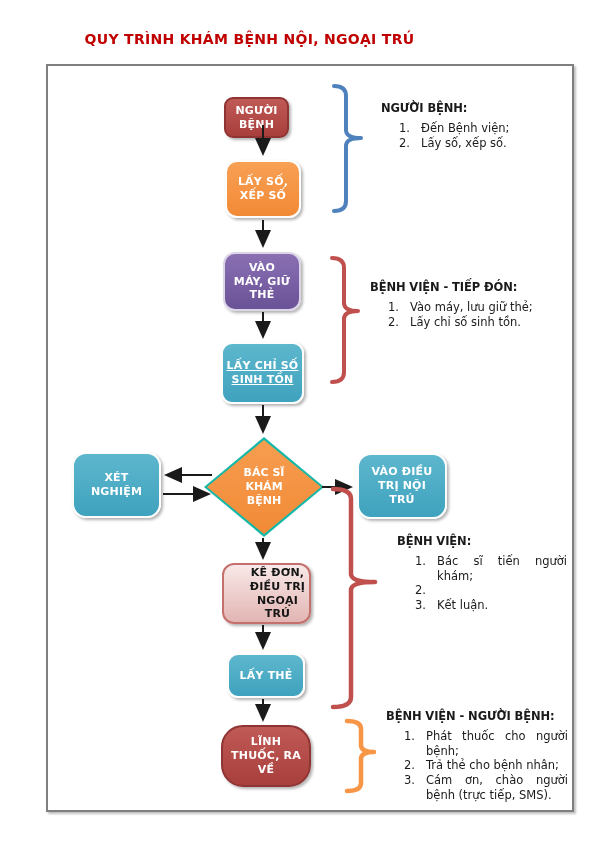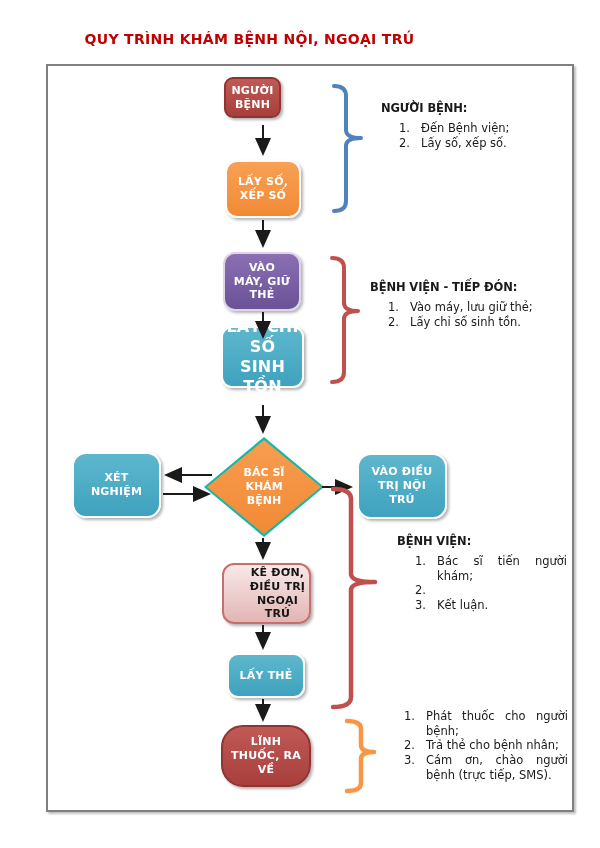--- a/index.html
+++ b/index.html
@@ -59,28 +59,28 @@
   .annot-item .txt { flex:1; }
   .annot.justify .annot-item .txt { text-align:justify; }
 </style>
 </head>
 <body>
 
 <div class="page-title">QUY TRÌNH KHÁM BỆNH NỘI, NGOẠI TRÚ</div>
 
 <div class="frame"></div>
 
-<div class="node n-red" style="left:224px;top:77px;width:57px;height:41px;">NGƯỜI
+<div class="node n-red" style="left:224px;top:97px;width:65px;height:41px;">NGƯỜI
 BỆNH</div>
 <div class="node n-orange" style="left:225px;top:160px;width:76px;height:58px;">LẤY SỐ,
 XẾP SỐ</div>
 <div class="node n-purple" style="left:223px;top:252px;width:78px;height:59px;">VÀO
 MÁY, GIỮ
 THẺ</div>
-<div class="node n-teal" style="left:221px;top:326px;width:83px;height:62px;font-size:16px;">LẤY CHỈ SỐ
+<div class="node n-teal" style="left:221px;top:342px;width:83px;height:62px;font-size:11px;text-decoration:underline;">LẤY CHỈ SỐ
 SINH TỒN</div>
 
 <div class="diamond-outer">
   <div class="diamond-inner">BÁC SĨ
 KHÁM
 BỆNH</div>
 </div>
 
 <div class="node n-teal" style="left:72px;top:452px;width:89px;height:66px;border-radius:14px;">XÉT
 NGHIỆM</div>
@@ -161,20 +161,21 @@
       <span class="num">2.</span>
     </div>
     <div class="annot-item">
       <span class="num">3.</span>
       <span class="txt">Kết luận.</span>
     </div>
   </div>
 </div>
 
 <div class="annot justify" style="left:386px;top:709px;width:182px;">
+  <div class="annot-heading">BỆNH VIỆN - NGƯỜI BỆNH:</div>
   <div class="annot-items">
     <div class="annot-item">
       <span class="num">1.</span>
       <span class="txt">Phát thuốc cho người bệnh;</span>
     </div>
     <div class="annot-item">
       <span class="num">2.</span>
       <span class="txt">Trả thẻ cho bệnh nhân;</span>
     </div>
     <div class="annot-item">

